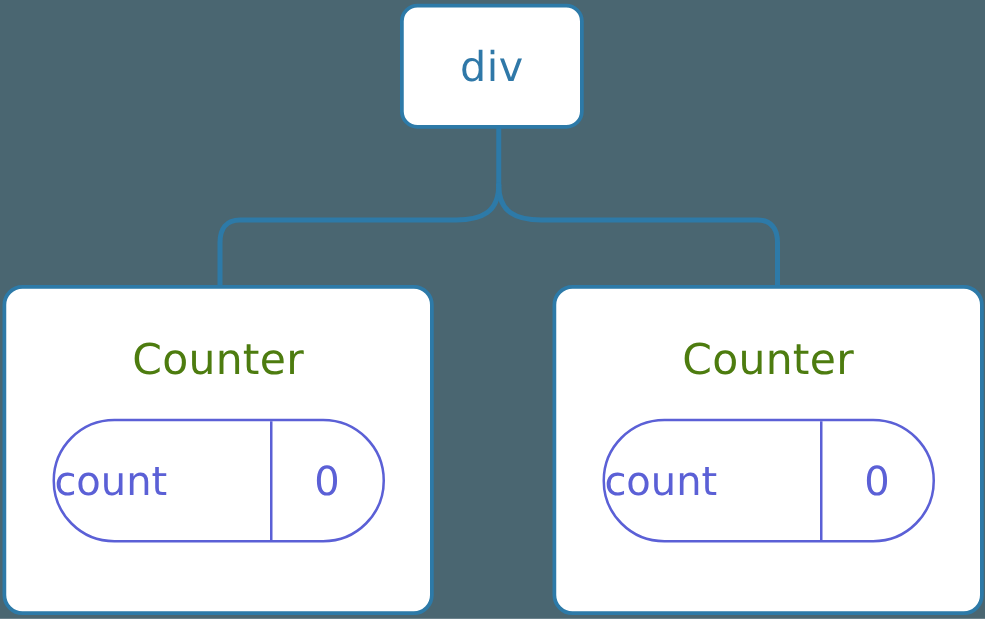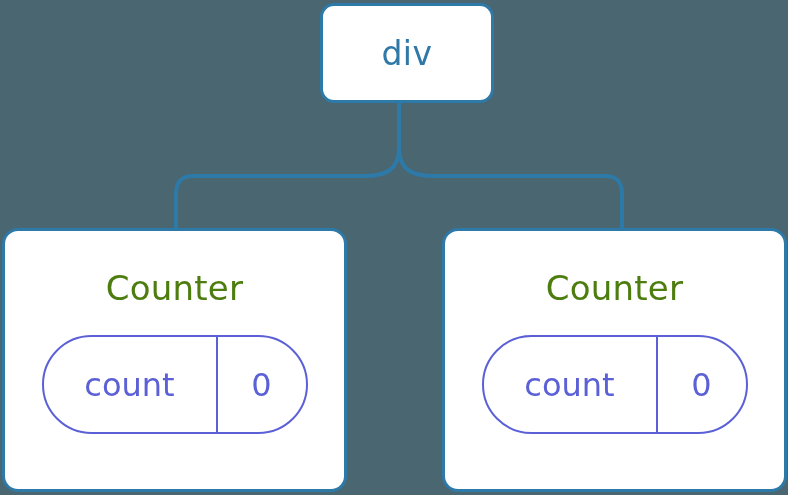--- a/index.html
+++ b/index.html
@@ -41,21 +41,21 @@
     z-index: 2;
     display: flex;
     flex-direction: column;
     align-items: center;
   }
 
   
   .node-root {
     left: 320px;
     top: 3px;
-    width: 174px;
+    width: 147px;
     height: 100px;
     justify-content: center;
   }
 
   .root-label {
     font-family: "DejaVu Sans", sans-serif;
     font-size: 33px;
     color: #2f78a8;
     letter-spacing: 0.5px;
     line-height: 1;
@@ -92,21 +92,21 @@
     box-sizing: border-box;
     display: flex;
     align-items: stretch;
     background: #ffffff;
   }
 
   .pill-key {
     flex: 0 0 174px;
     display: flex;
     align-items: center;
-    justify-content: center;
+    justify-content: flex-start;
     border-right: 2px solid #5b60d6;
     box-sizing: border-box;
   }
 
   .pill-val {
     flex: 1 1 auto;
     display: flex;
     align-items: center;
     justify-content: center;
   }

